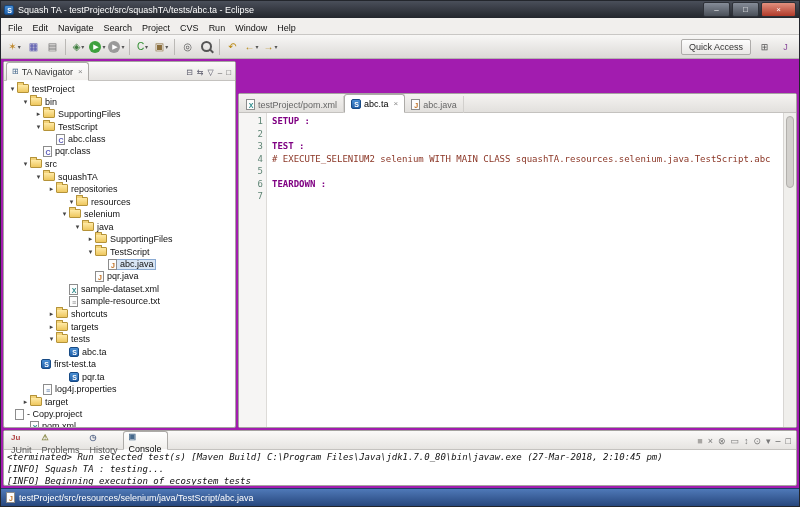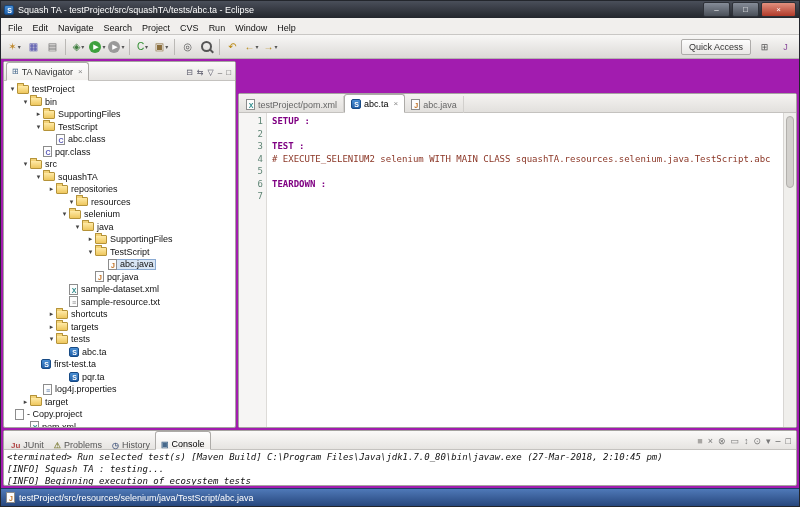--- a/index.html
+++ b/index.html
@@ -50,21 +50,21 @@
   .view-tab{height:17px;display:flex;align-items:center;gap:3px;padding:0 5px;position:relative;top:1px;color:#333;}
   .view-tab.active{background:linear-gradient(#ffffff,#f1efec);border:1px solid #adaba8;border-bottom-color:#fdfdfd;
                    border-radius:3px 3px 0 0;}
   .view-toolbar{margin-left:auto;display:flex;align-items:center;gap:4px;padding:0 4px 3px 0;}
   .vt-btn{font-size:8px;}
 
   
   .tree{flex:1;overflow:hidden;padding-top:2px;}
   .tree-row{height:12.5px;display:flex;align-items:center;white-space:nowrap;}
   .expander{width:9px;flex:none;font-size:7px;color:#444;text-align:center;line-height:12px;}
-  .sel-wrap{display:flex;align-items:center;padding:0 2px 0 0;}
+  .sel-wrap{display:flex;align-items:flex-start;padding:0 2px 0 0;}
   .tree-label{margin-left:3px;}
   .tree-row.selected .sel-wrap{background:var(--selection_bg);outline:1px solid var(--selection_border);outline-offset:-1px;}
 
   .tree-icon{position:relative;display:inline-block;flex:none;}
   .i-folder{width:12px;height:9px;background:linear-gradient(#ffeaa6,#eec75e);border:1px solid #b59339;
             border-radius:1px;box-sizing:border-box;}
   .i-folder::before{content:"";position:absolute;top:-3px;left:-1px;width:5px;height:2px;background:#f3d277;
             border:1px solid #b59339;border-bottom:none;border-radius:1px 1px 0 0;}
   .i-file{width:9px;height:11px;background:#fdfdfd;border:1px solid #8c8c8c;box-sizing:border-box;}
   .i-file .icon-letter{position:absolute;left:-1px;top:1px;width:10px;text-align:center;
@@ -93,21 +93,21 @@
   .tok-macro{color:var(--macro);}
   .vscroll{width:12px;flex:none;background:#f0efec;border-left:1px solid #d8d6d3;}
   .sb-thumb{display:block;margin:3px 2px 0 2px;height:70px;background:#d3d1cd;
             border:1px solid #b2b0ac;border-radius:4px;}
 
   
   .bottom-panel{height:56px;flex:none;margin:0 2px 2px 2px;background:#fff;border:1px solid #a5a3a0;
                 border-radius:2px;box-sizing:border-box;display:flex;flex-direction:column;}
   .bottom-tabbar{height:18px;flex:none;background:linear-gradient(#fbfaf9,#e6e4e1);
                  border-bottom:1px solid #c4c2bf;display:flex;align-items:flex-end;padding-left:2px;}
-  .bottom-tab{height:17px;display:flex;align-items:flex-end;gap:3px;padding:0 5px;position:relative;top:1px;color:#555;}
+  .bottom-tab{height:17px;display:flex;align-items:flex-start;gap:3px;padding:0 5px;position:relative;top:1px;color:#555;flex-direction:column;}
   .bottom-tab.active{background:linear-gradient(#ffffff,#f1efec);border:1px solid #adaba8;border-bottom-color:#fdfdfd;
                  border-radius:3px 3px 0 0;color:#000;}
   .bt-icon{font-size:8px;font-weight:bold;}
   .bottom-toolbar{margin-left:auto;display:flex;align-items:center;gap:5px;padding:0 5px 3px 0;}
   .ct-btn{font-size:9px;}
   .console{flex:1;overflow:hidden;padding:1px 3px;font-family:"DejaVu Sans Mono",monospace;
            font-size:9px;line-height:12px;white-space:nowrap;font-style:italic;}
   .console-line{height:12px;}
 
   

